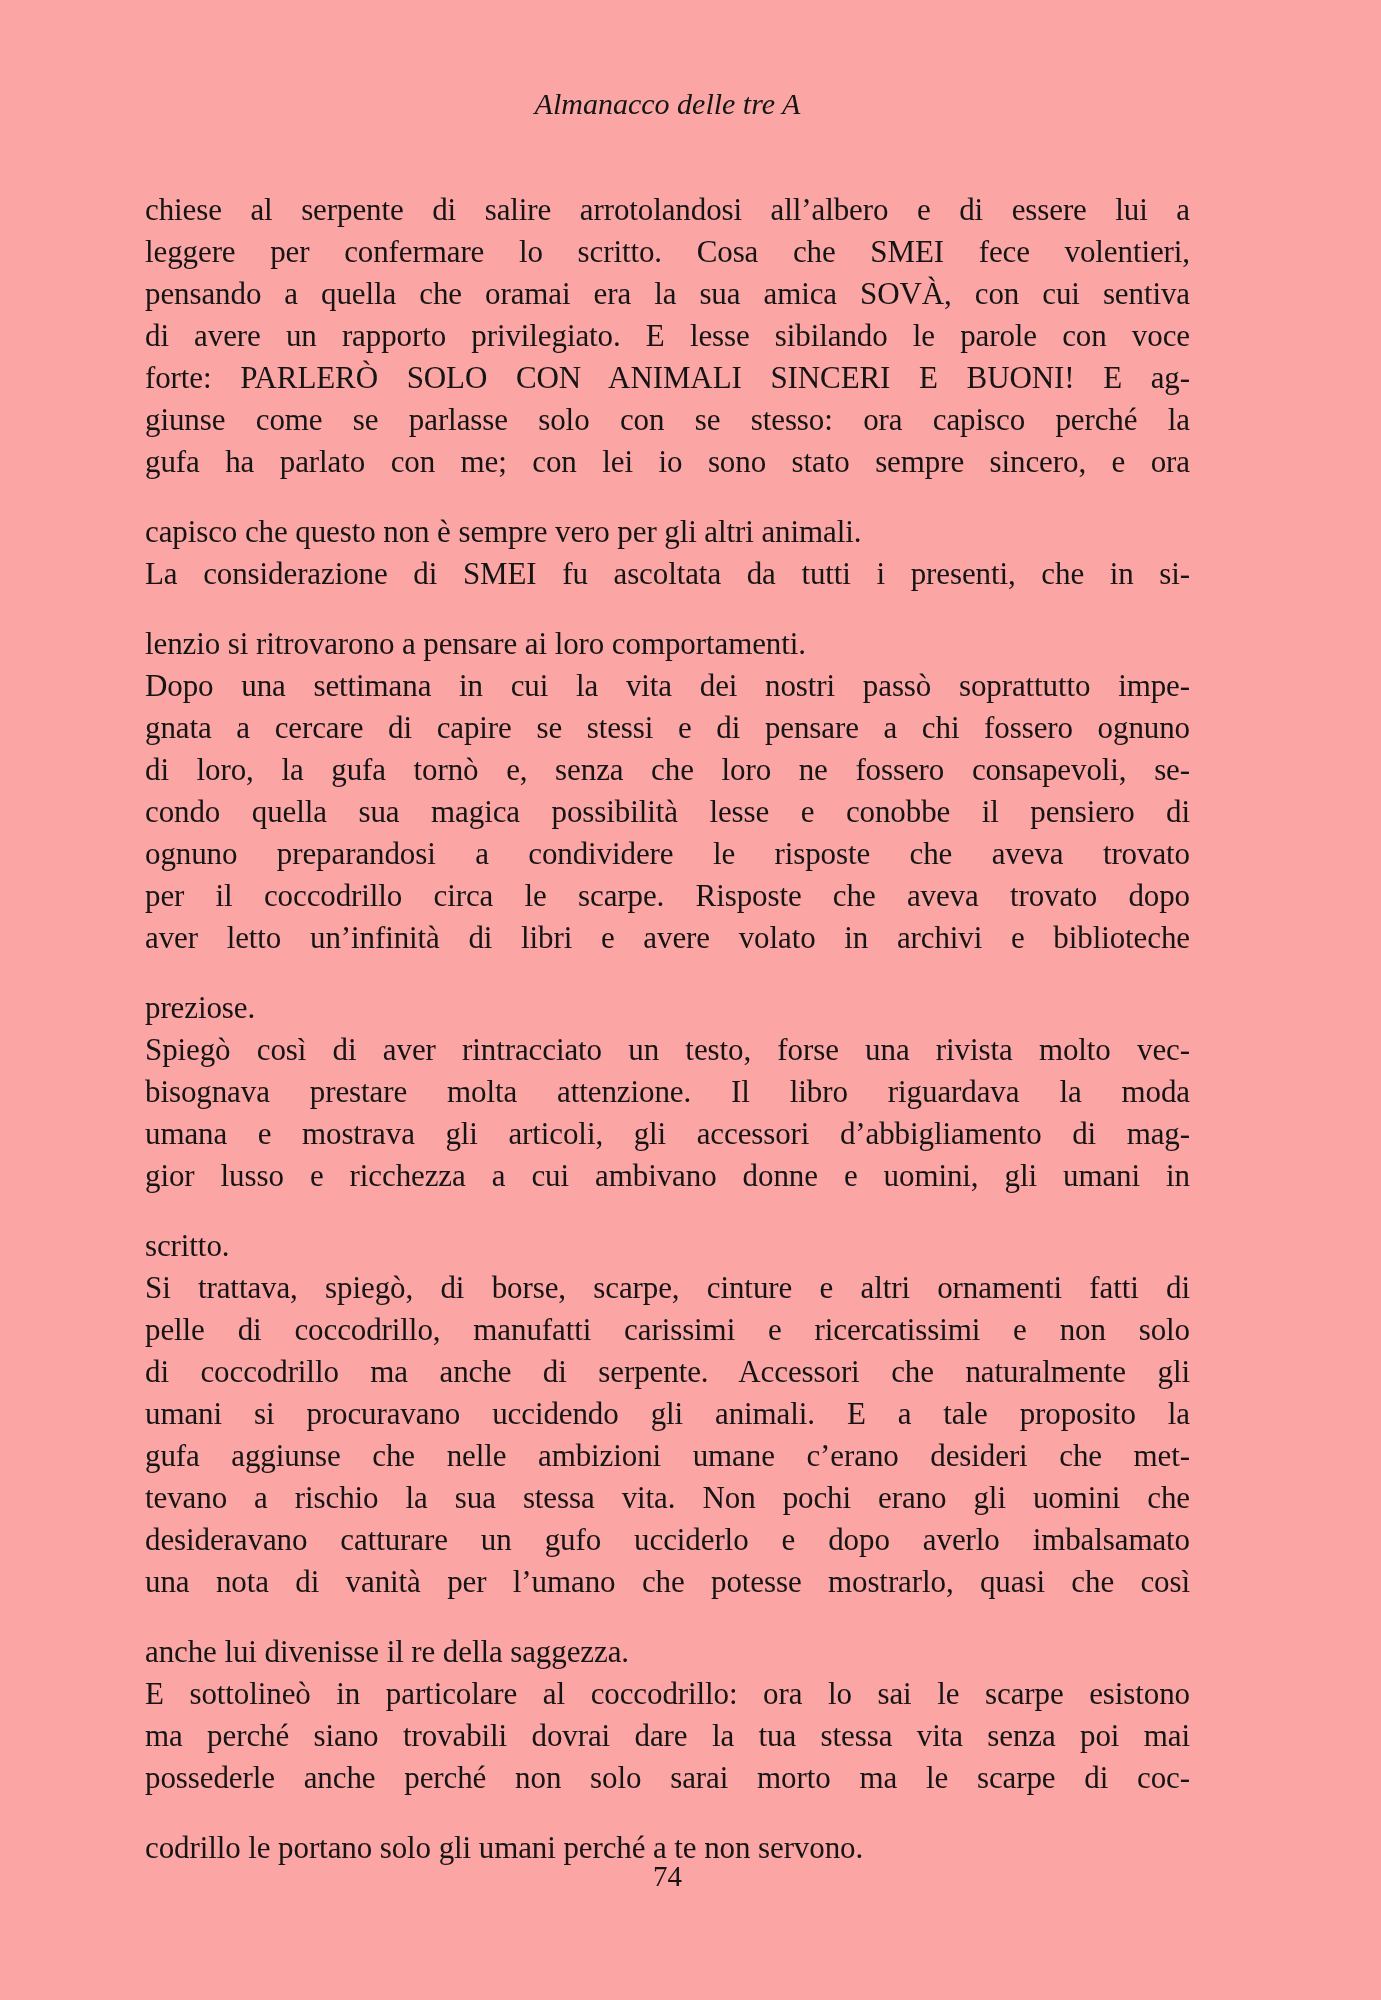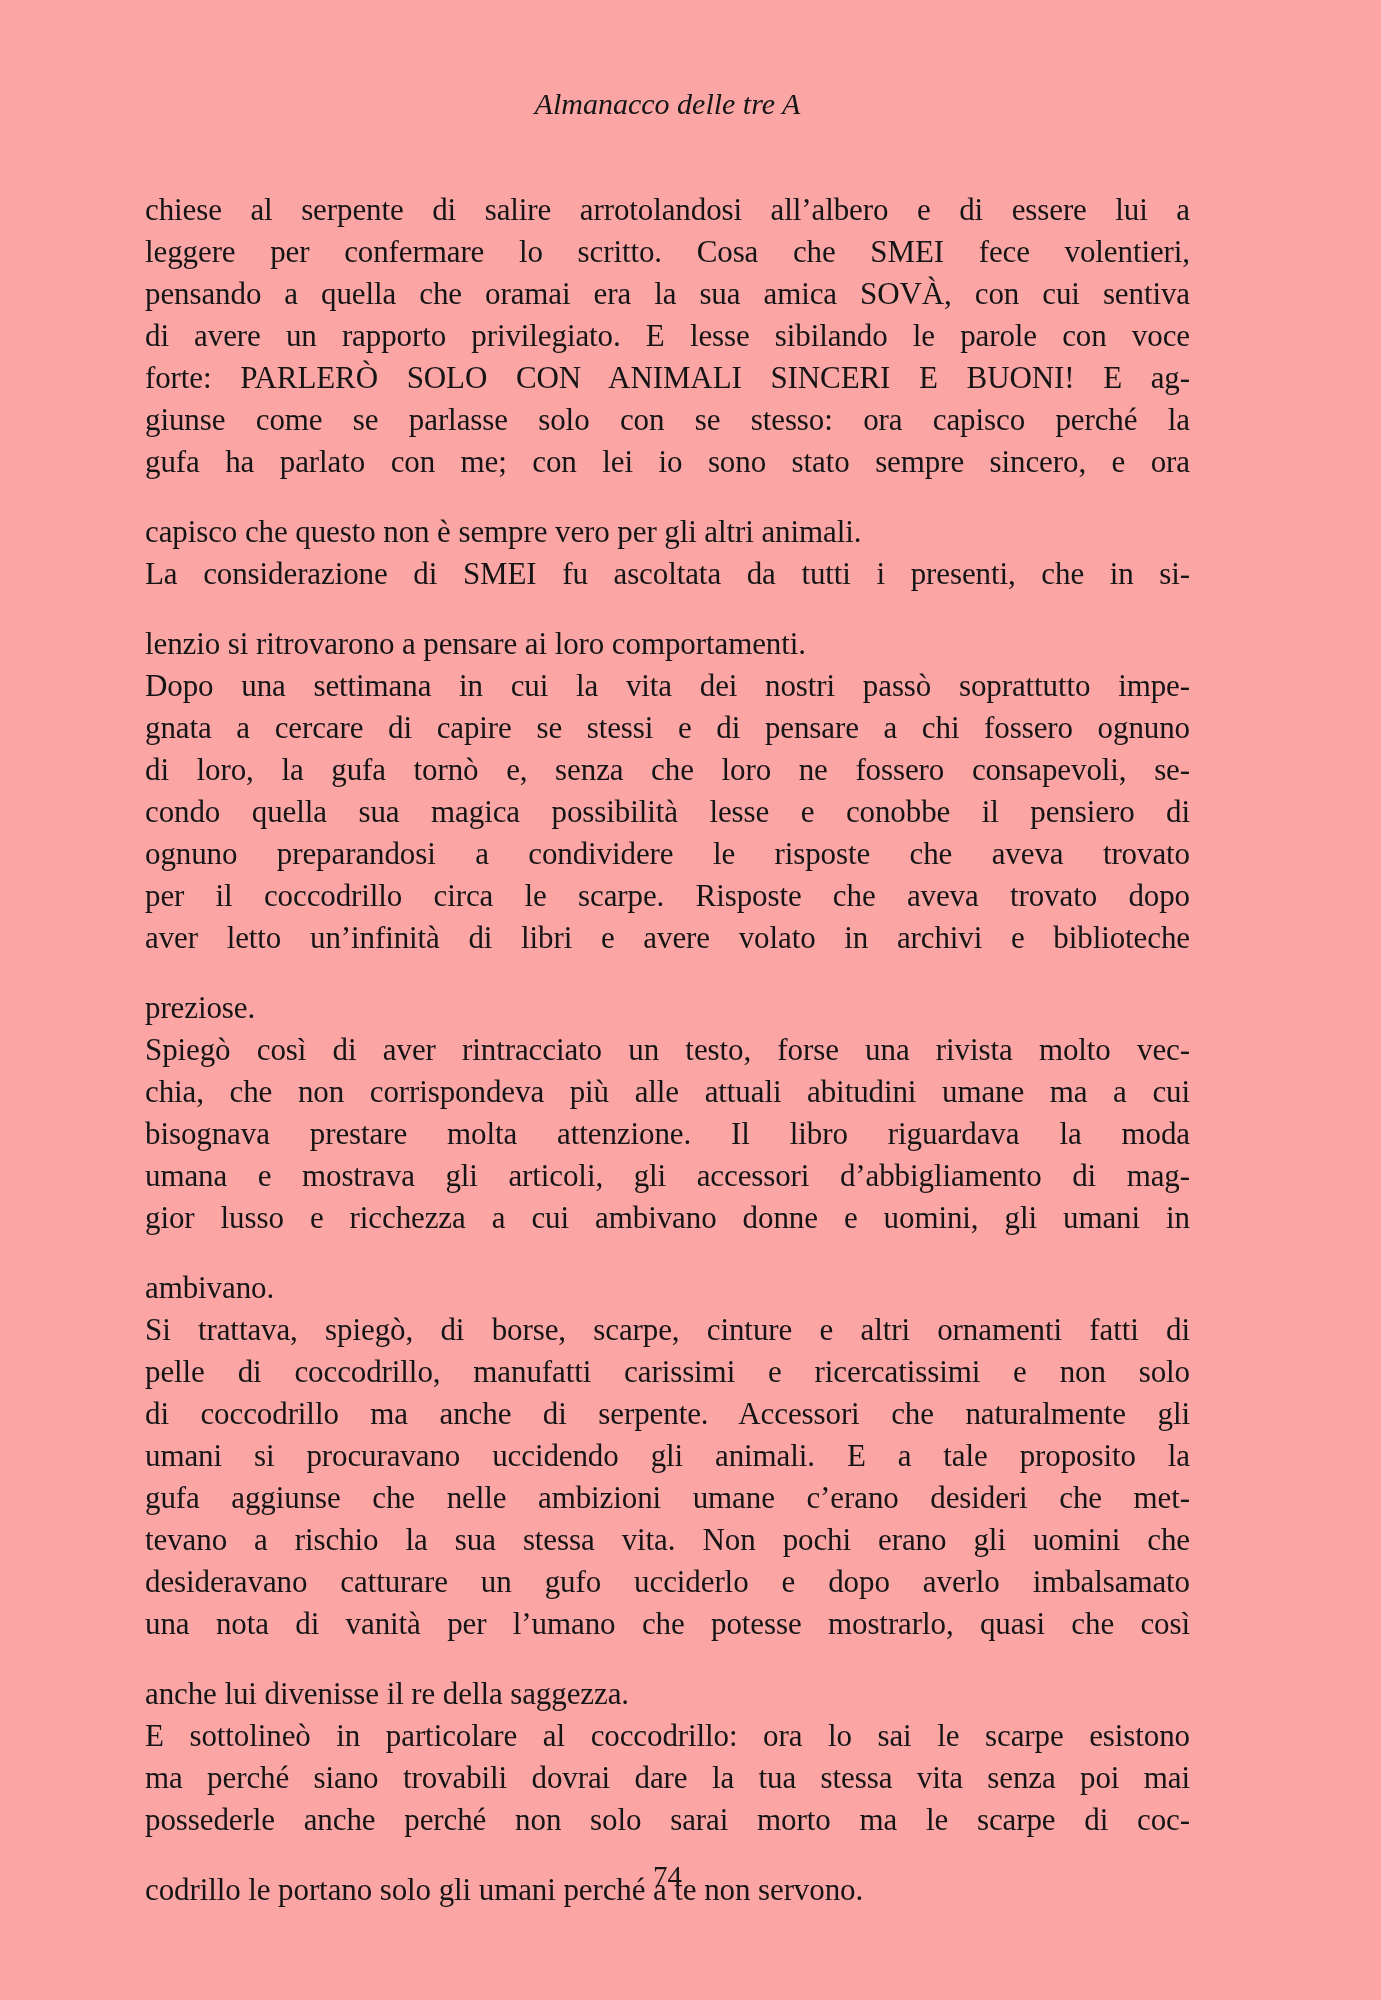--- a/index.html
+++ b/index.html
@@ -76,25 +76,24 @@
       <div class="line end"><span>lenzio si ritrovarono a pensare ai loro comportamenti.</span></div>
       <div class="line"><span>Dopo una settimana in cui la vita dei nostri passò soprattutto impe-</span></div>
       <div class="line"><span>gnata a cercare di capire se stessi e di pensare a chi fossero ognuno</span></div>
       <div class="line"><span>di loro, la gufa tornò e, senza che loro ne fossero consapevoli, se-</span></div>
       <div class="line"><span>condo quella sua magica possibilità lesse e conobbe il pensiero di</span></div>
       <div class="line"><span>ognuno preparandosi a condividere le risposte che aveva trovato</span></div>
       <div class="line"><span>per il coccodrillo circa le scarpe. Risposte che aveva trovato dopo</span></div>
       <div class="line"><span>aver letto un’infinità di libri e avere volato in archivi e biblioteche</span></div>
       <div class="line end"><span>preziose.</span></div>
       <div class="line"><span>Spiegò così di aver rintracciato un testo, forse una rivista molto vec-</span></div>
-      <div class="line"><span>chia, che non corrispondeva più alle attuali abitudini umane ma a cui</span></div>
       <div class="line"><span>bisognava prestare molta attenzione. Il libro riguardava la moda</span></div>
       <div class="line"><span>umana e mostrava gli articoli, gli accessori d’abbigliamento di mag-</span></div>
       <div class="line"><span>gior lusso e ricchezza a cui ambivano donne e uomini, gli umani in</span></div>
-      <div class="line end"><span>ambivano.</span></div>
+      <div class="line end"><span>scritto.</span></div>
       <div class="line"><span>Si trattava, spiegò, di borse, scarpe, cinture e altri ornamenti fatti di</span></div>
       <div class="line"><span>pelle di coccodrillo, manufatti carissimi e ricercatissimi e non solo</span></div>
       <div class="line"><span>di coccodrillo ma anche di serpente. Accessori che naturalmente gli</span></div>
       <div class="line"><span>umani si procuravano uccidendo gli animali. E a tale proposito la</span></div>
       <div class="line"><span>gufa aggiunse che nelle ambizioni umane c’erano desideri che met-</span></div>
       <div class="line"><span>tevano a rischio la sua stessa vita. Non pochi erano gli uomini che</span></div>
       <div class="line"><span>desideravano catturare un gufo ucciderlo e dopo averlo imbalsamato</span></div>
       <div class="line"><span>una nota di vanità per l’umano che potesse mostrarlo, quasi che così</span></div>
       <div class="line end"><span>anche lui divenisse il re della saggezza.</span></div>
       <div class="line"><span>E sottolineò in particolare al coccodrillo: </span><span class="it">ora lo sai le scarpe esistono</span></div>

